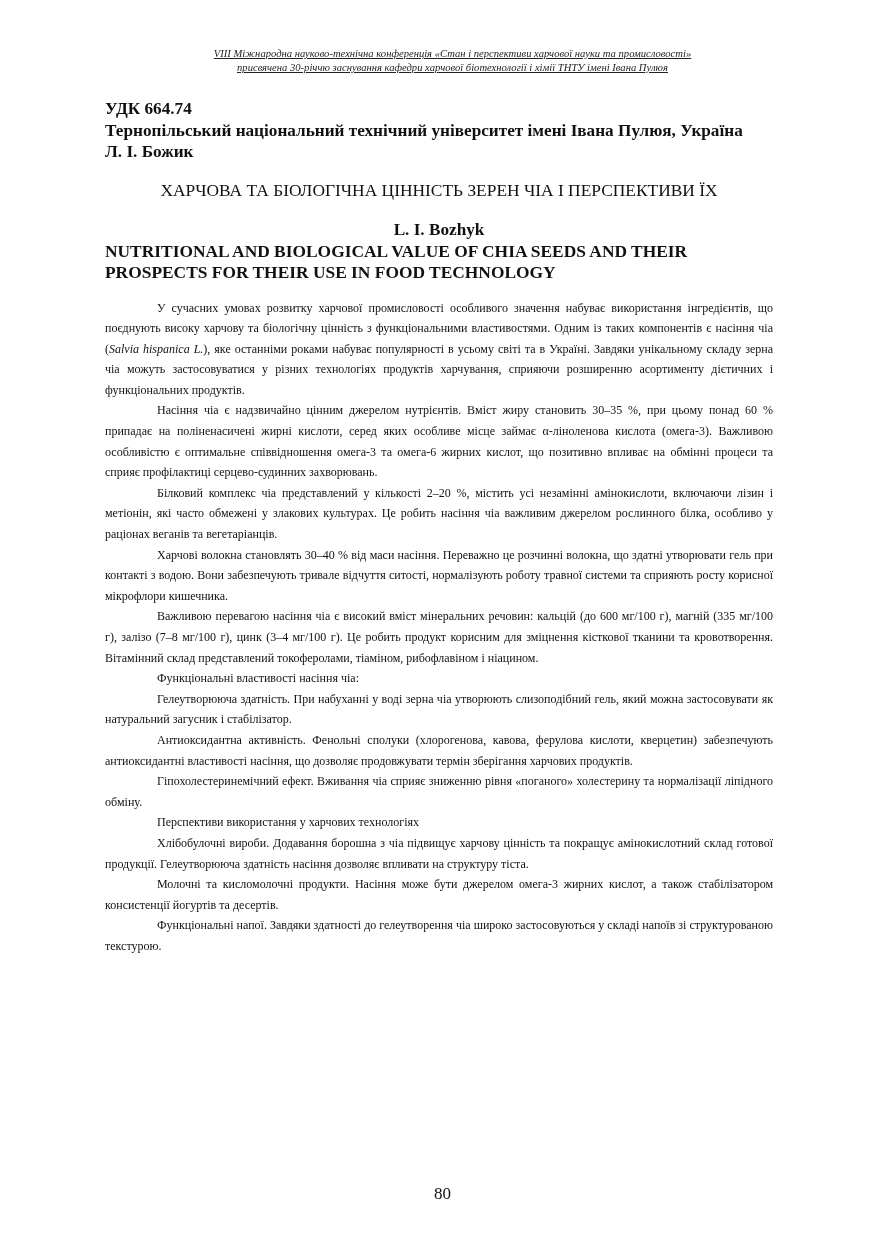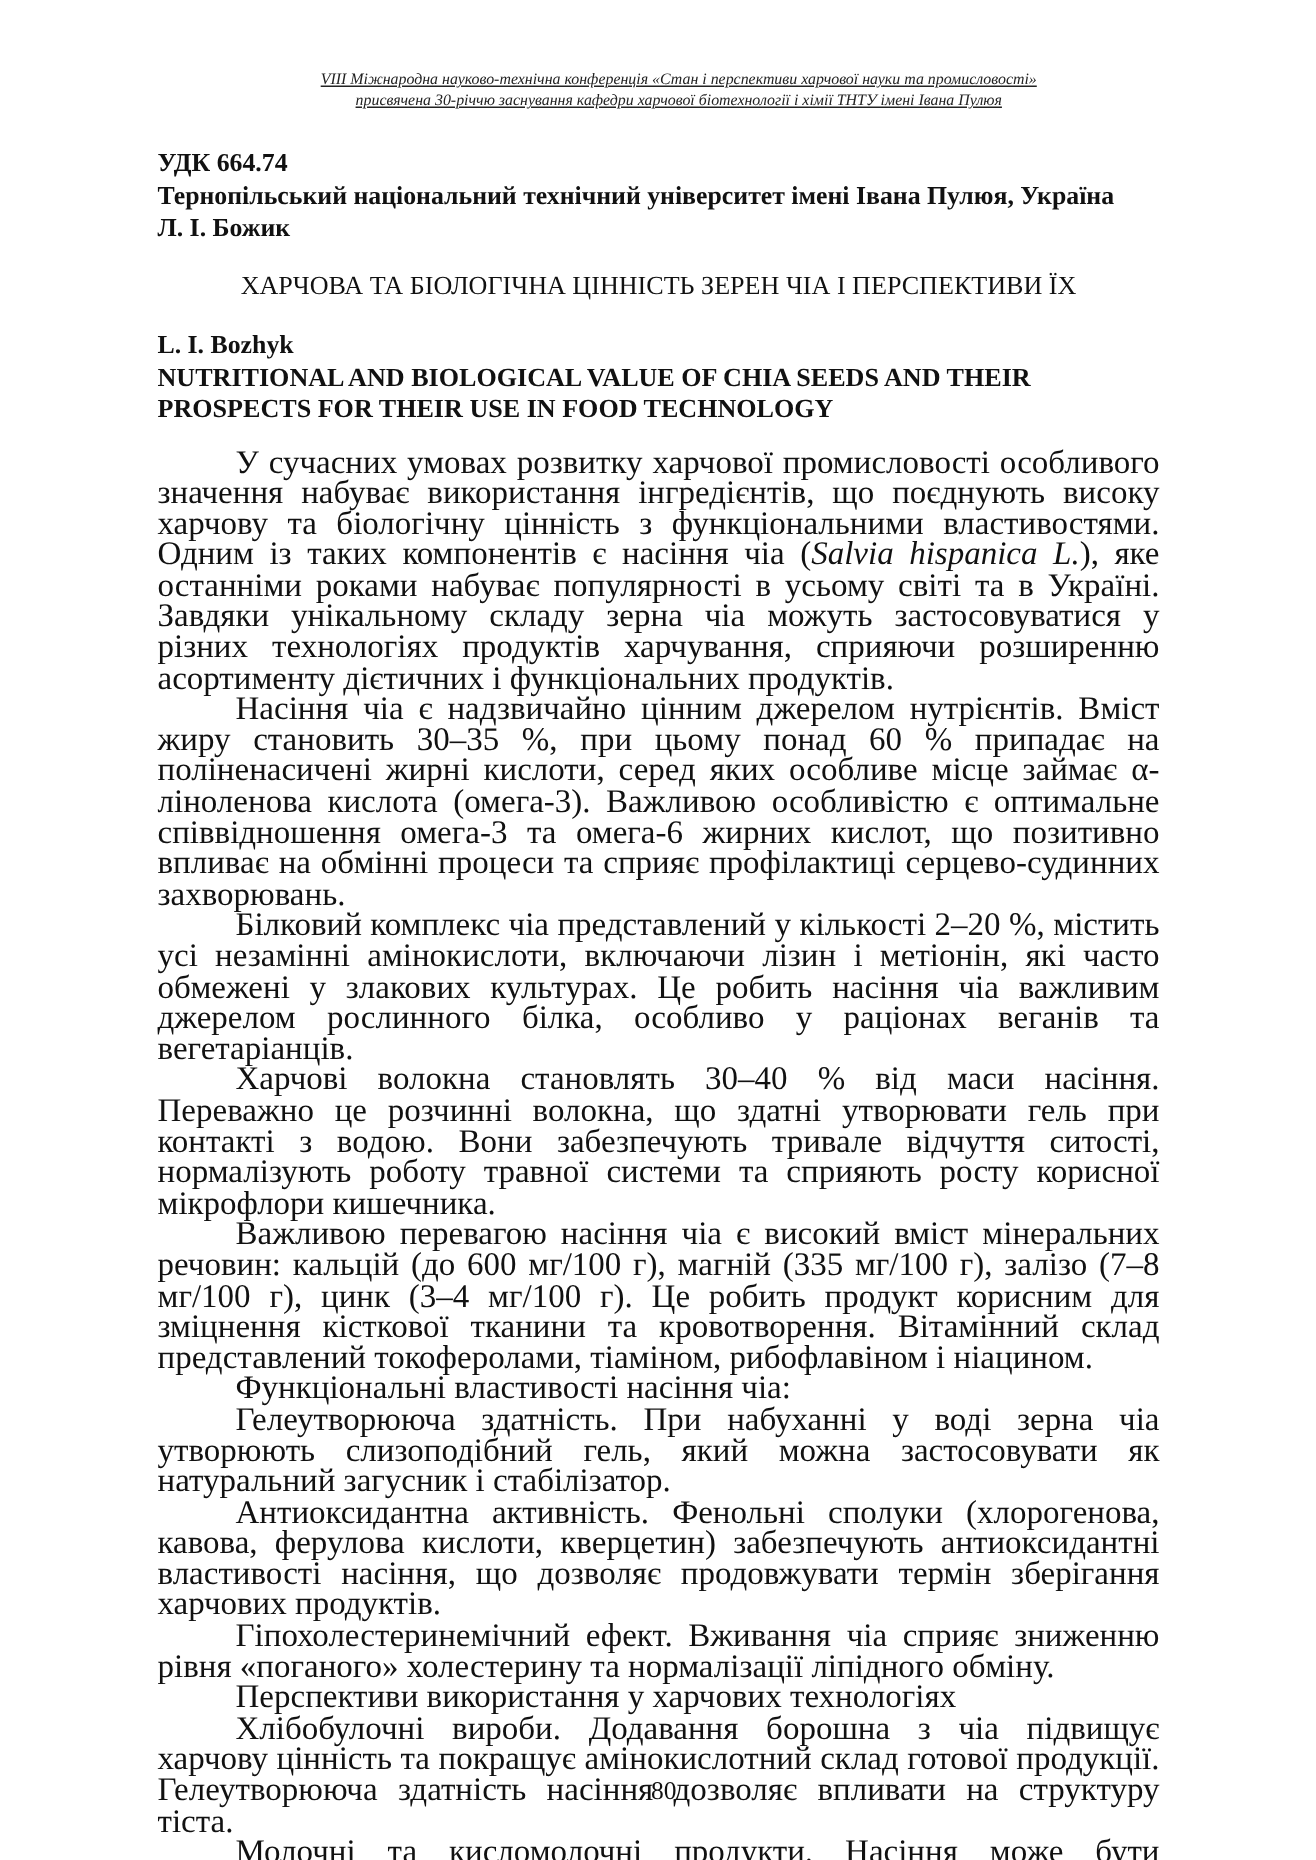--- a/index.html
+++ b/index.html
@@ -49,31 +49,32 @@
       line-height: 21.5px;
       text-align: center;
       margin: 17px 0 18px 0;
       text-transform: uppercase;
     }
     .author-en {
       font-weight: bold;
       font-size: 17.2px;
       line-height: 21.5px;
       margin: 0;
+      text-align: center;
     }
     .title-en {
       font-weight: bold;
       font-size: 17.4px;
       line-height: 21.5px;
       margin: 0 0 14px 0;
       text-transform: uppercase;
     }
     .body-text p {
       margin: 0;
-      font-size: 22px;
+      font-size: 12px;
       line-height: 20.6px;
       text-align: justify;
       text-indent: 52px;
     }
     .italic {
       font-style: italic;
     }
     .page-number {
       position: absolute;
       top: 1149px;

